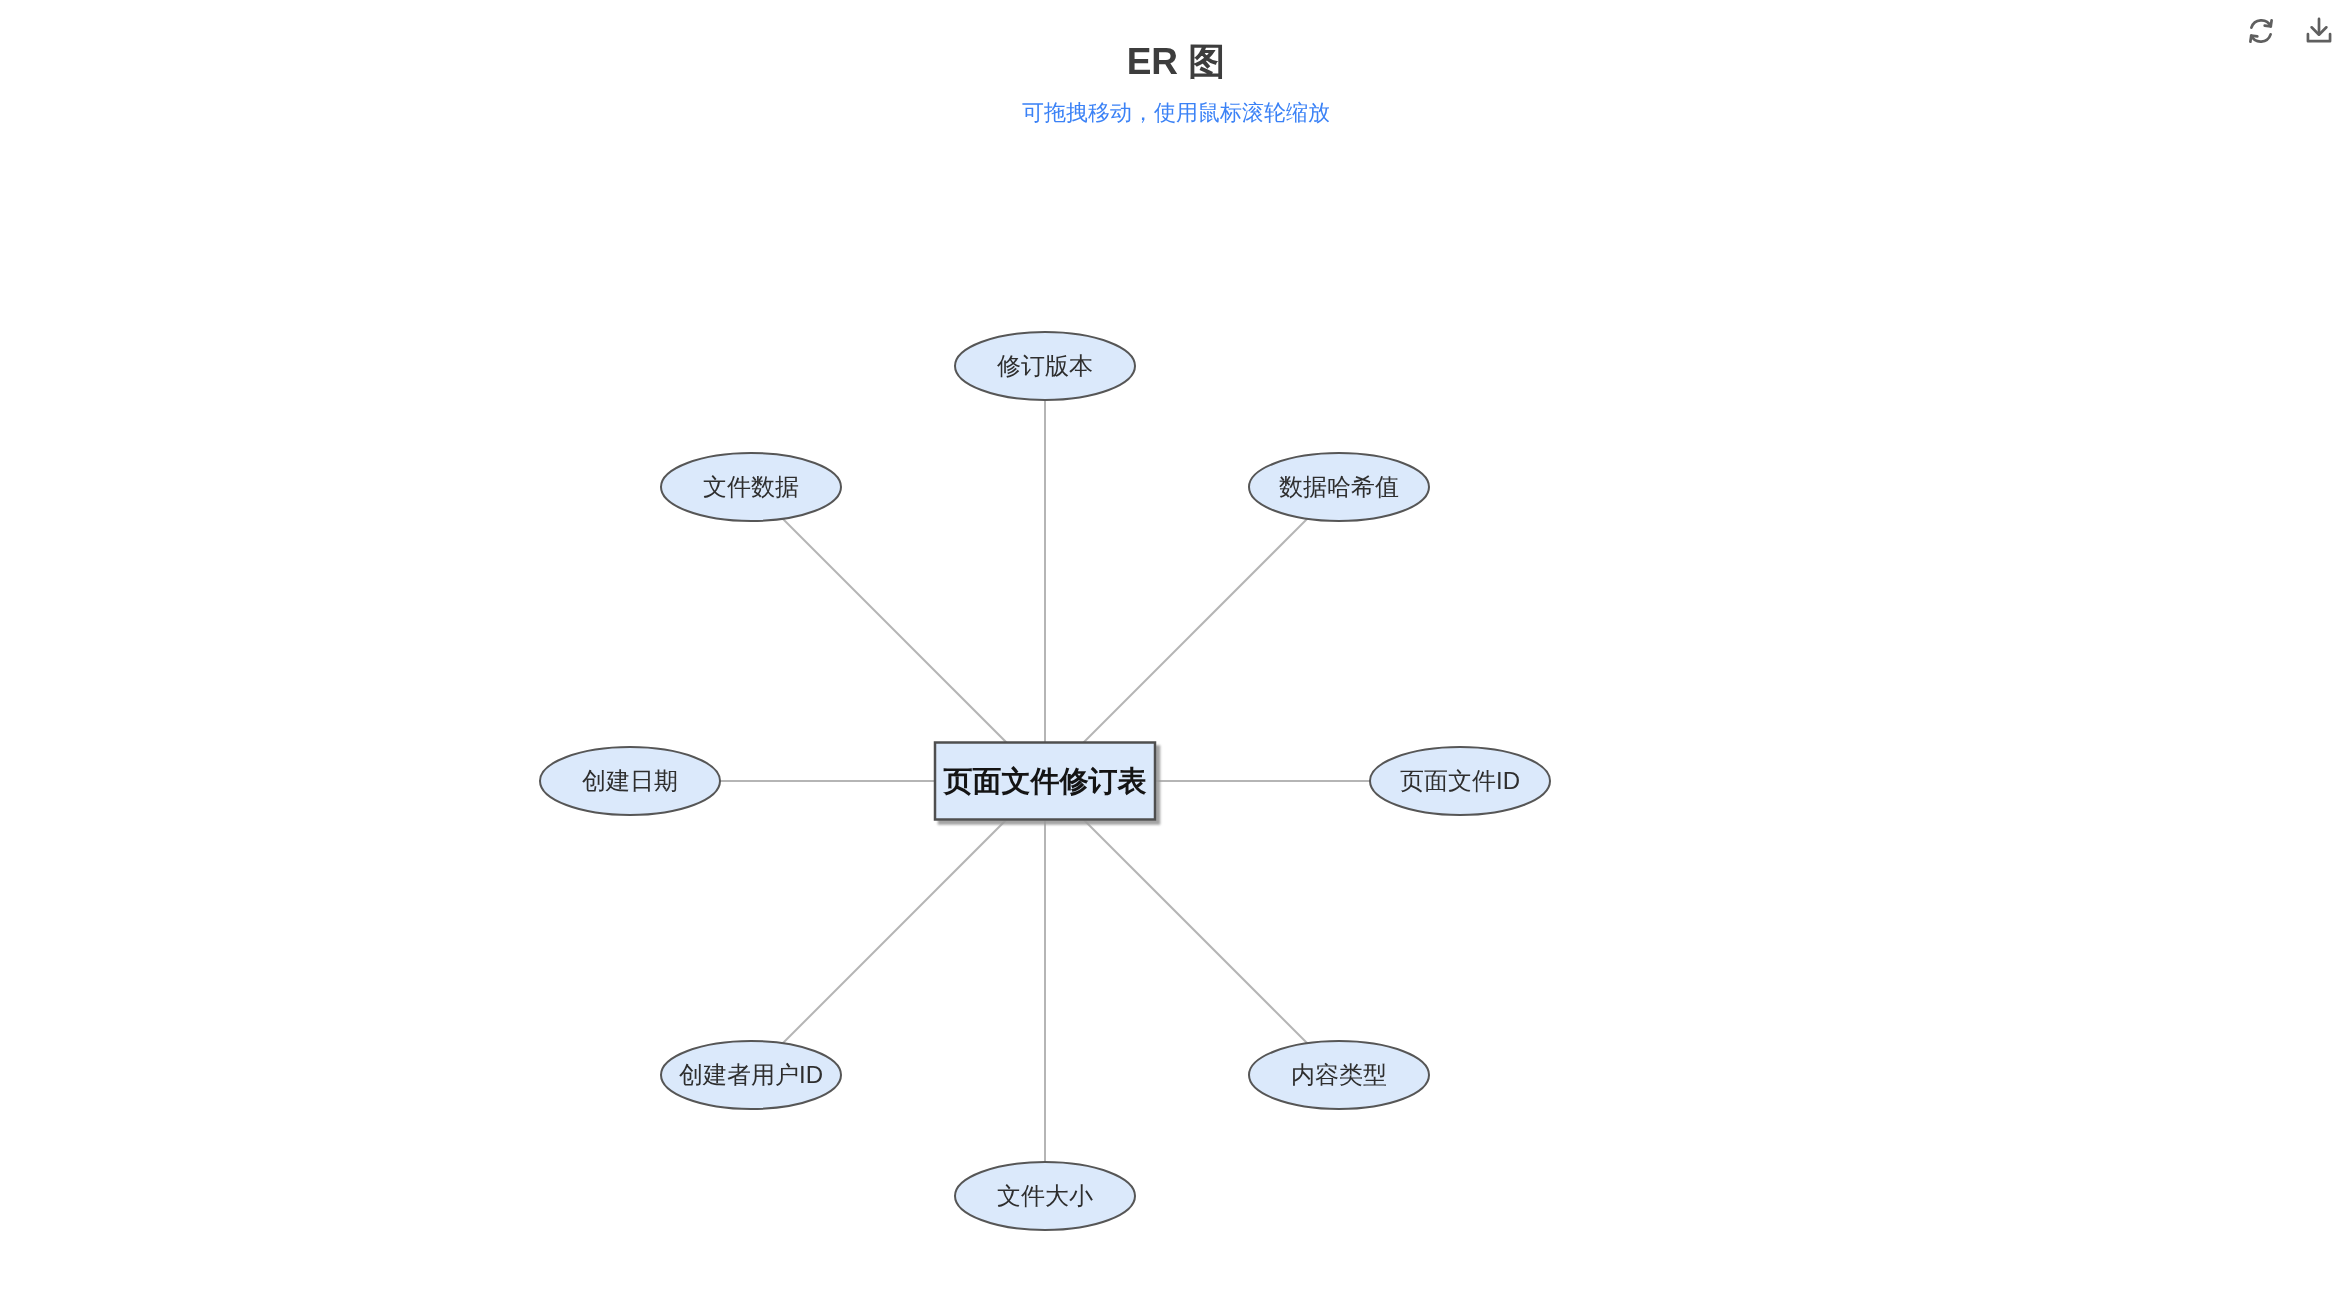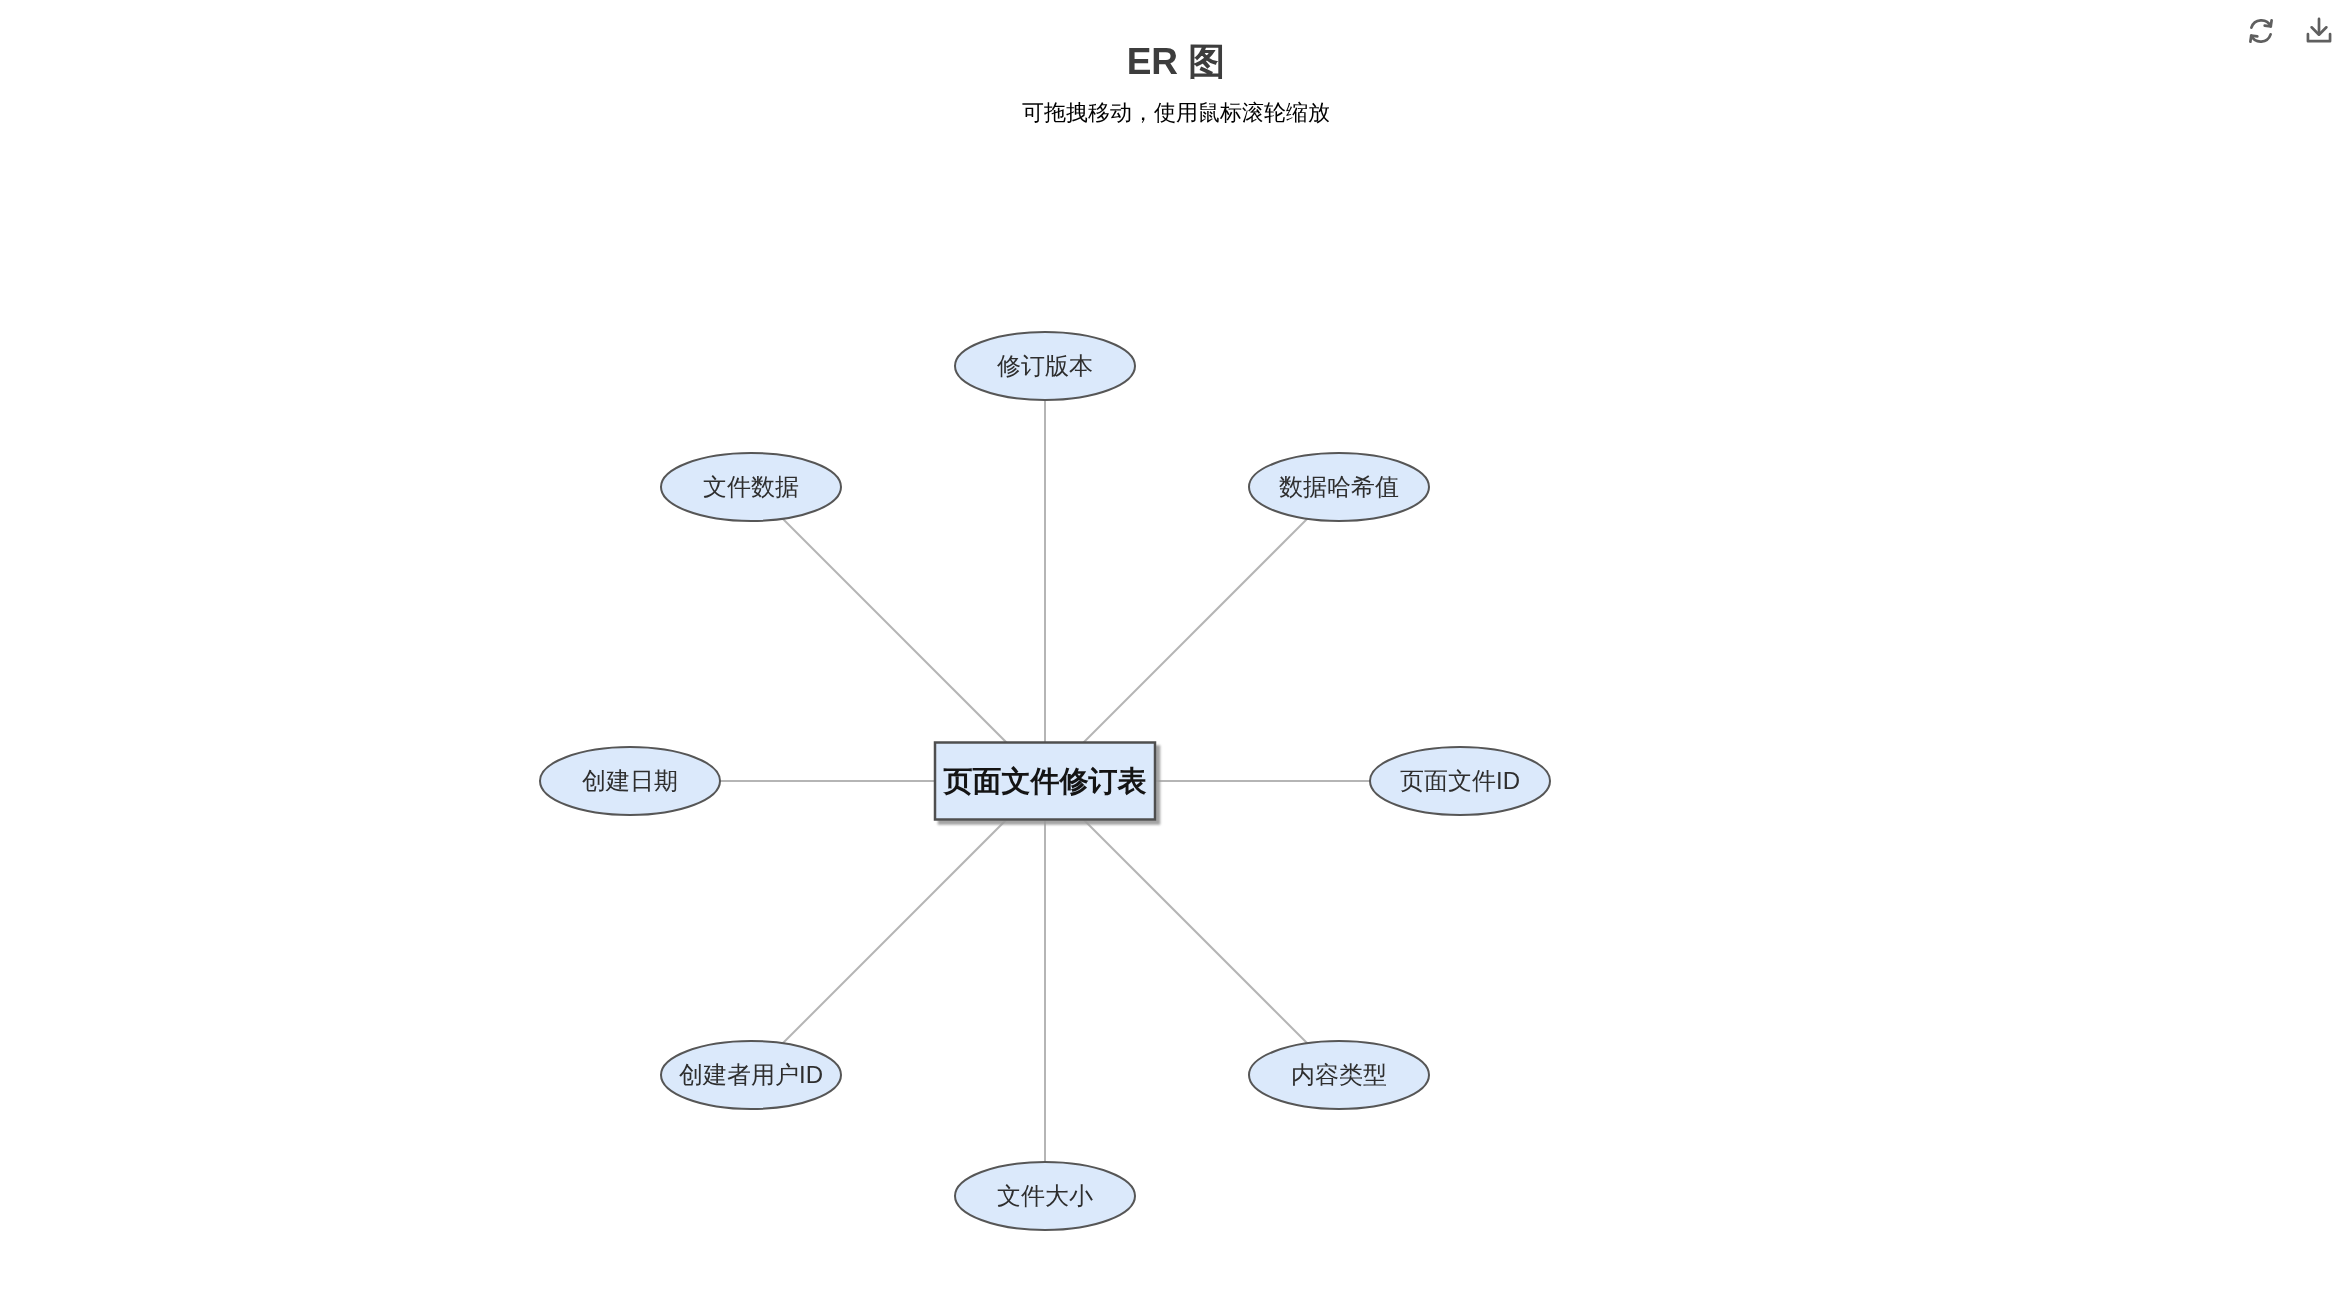--- a/index.html
+++ b/index.html
@@ -28,21 +28,21 @@
     font-size: 37px;
     line-height: 1.1;
     font-weight: 700;
     color: #3d3d3d;
   }
   .page-subtitle {
     margin: 17px 0 0 0;
     font-size: 22px;
     line-height: 1.2;
     font-weight: 400;
-    color: #000000;
+    color: #3b82f6;
   }
 
   
   .toolbar {
     position: absolute;
     top: 12px;
     right: 14px;
     display: flex;
     gap: 20px;
     align-items: center;

